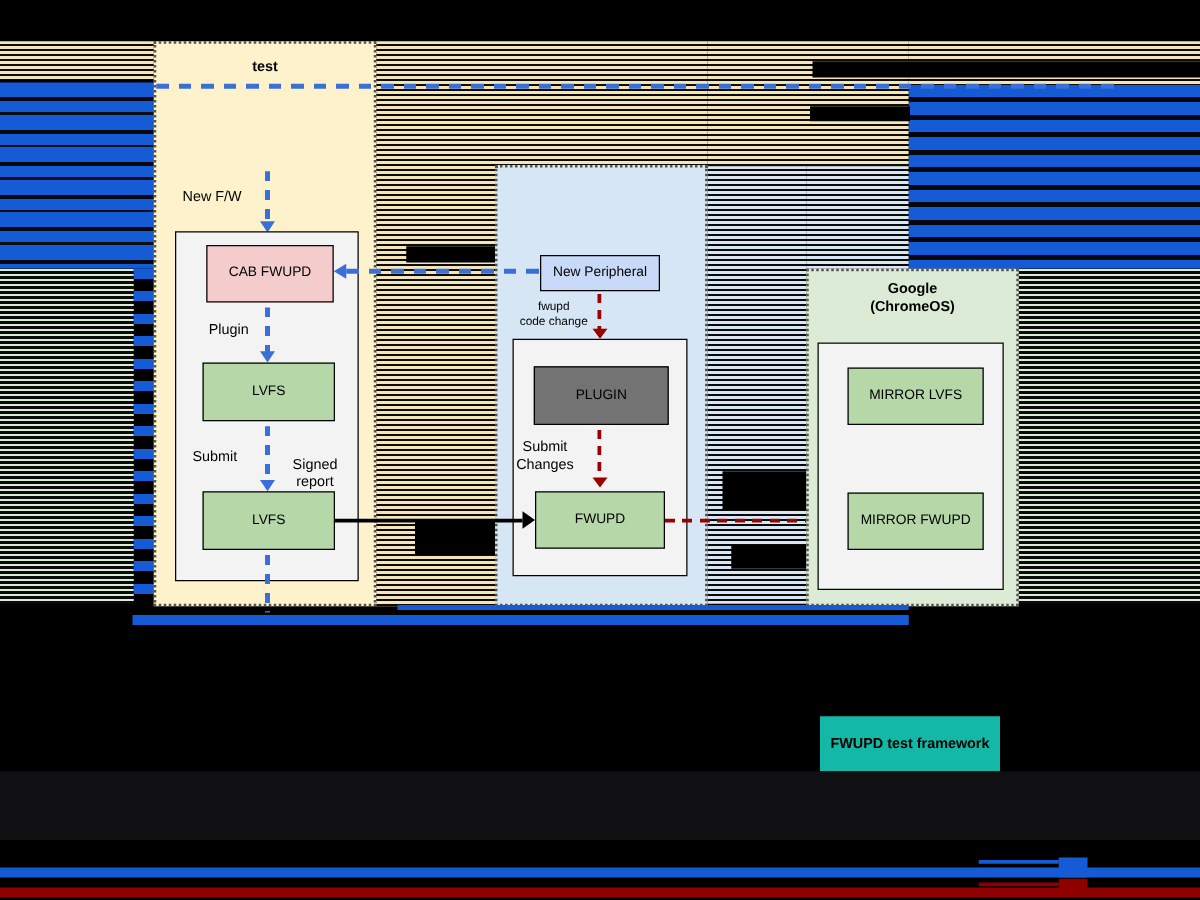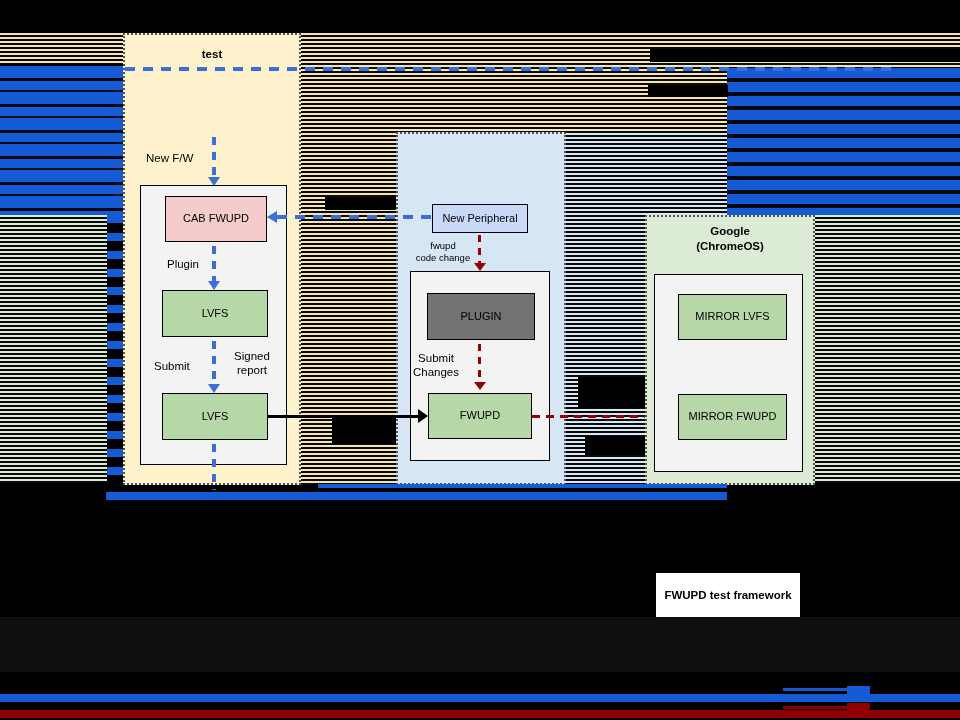--- a/index.html
+++ b/index.html
@@ -75,21 +75,21 @@
 
   <div class="abs vdash-blue" style="left:212px;top:246px;height:36px;"></div>
   <div class="abs ah ah-down-blue" style="left:208px;top:281px;"></div>
   <div class="abs lbl" style="left:167px;top:258px;">Plugin</div>
 
   <div class="abs node" style="left:162px;top:290px;width:106px;height:47px;background:#b6d7a8;">LVFS</div>
 
   <div class="abs vdash-blue" style="left:212px;top:341px;height:43px;"></div>
   <div class="abs ah ah-down-blue" style="left:208px;top:384px;"></div>
   <div class="abs lbl" style="left:154px;top:360px;">Submit</div>
-  <div class="abs lbl ctr" style="left:224px;top:350px;width:56px;text-align:center;">Signed
+  <div class="abs lbl ctr" style="left:224px;top:366px;width:56px;text-align:center;">Signed
 report</div>
 
   <div class="abs node" style="left:162px;top:393px;width:106px;height:47px;background:#b6d7a8;">LVFS</div>
 
   <div class="abs vdash-blue" style="left:212px;top:444px;height:46px;"></div>
 
   <div class="abs panel" style="left:396px;top:132px;width:170px;height:353px;background:#d7e6f4;"></div>
 
   <div class="abs node" style="left:432px;top:204px;width:96px;height:29px;background:#c9daf8;">New Peripheral</div>
 
@@ -123,21 +123,21 @@
 
   <div class="abs grayblock" style="left:654px;top:274px;width:149px;height:198px;"></div>
   <div class="abs node" style="left:678px;top:294px;width:109px;height:46px;background:#b6d7a8;">MIRROR LVFS</div>
   <div class="abs node" style="left:678px;top:394px;width:109px;height:46px;background:#b6d7a8;">MIRROR FWUPD</div>
 
   <div class="abs hdash-blue" style="left:125px;top:67px;width:768px;"></div>
 
   <div class="abs" style="left:318px;top:484px;width:409px;height:4px;background:#155bd5;"></div>
   <div class="abs" style="left:106px;top:492px;width:621px;height:8px;background:#155bd5;"></div>
 
-  <div class="abs node" style="left:656px;top:573px;width:144px;height:44px;background:#ffffff;border:none;font-weight:bold;font-size:11.5px;">FWUPD test framework</div>
+  <div class="abs node" style="left:656px;top:573px;width:144px;height:44px;background:#14b8a6;border:none;font-weight:bold;font-size:11.5px;">FWUPD test framework</div>
 
   <div class="abs" style="left:0px;top:617px;width:960px;height:55px;background:#101012;"></div>
 
   <div class="abs" style="left:783px;top:688px;width:64px;height:3px;background:#155bd5;"></div>
   <div class="abs" style="left:847px;top:686px;width:23px;height:16px;background:#155bd5;"></div>
   <div class="abs" style="left:0px;top:694px;width:960px;height:8px;background:#155bd5;"></div>
 
   <div class="abs" style="left:783px;top:706px;width:64px;height:3px;background:#8e0000;"></div>
   <div class="abs" style="left:847px;top:703px;width:23px;height:9px;background:#8e0000;"></div>
   <div class="abs" style="left:0px;top:710px;width:960px;height:8px;background:#8e0000;"></div>

